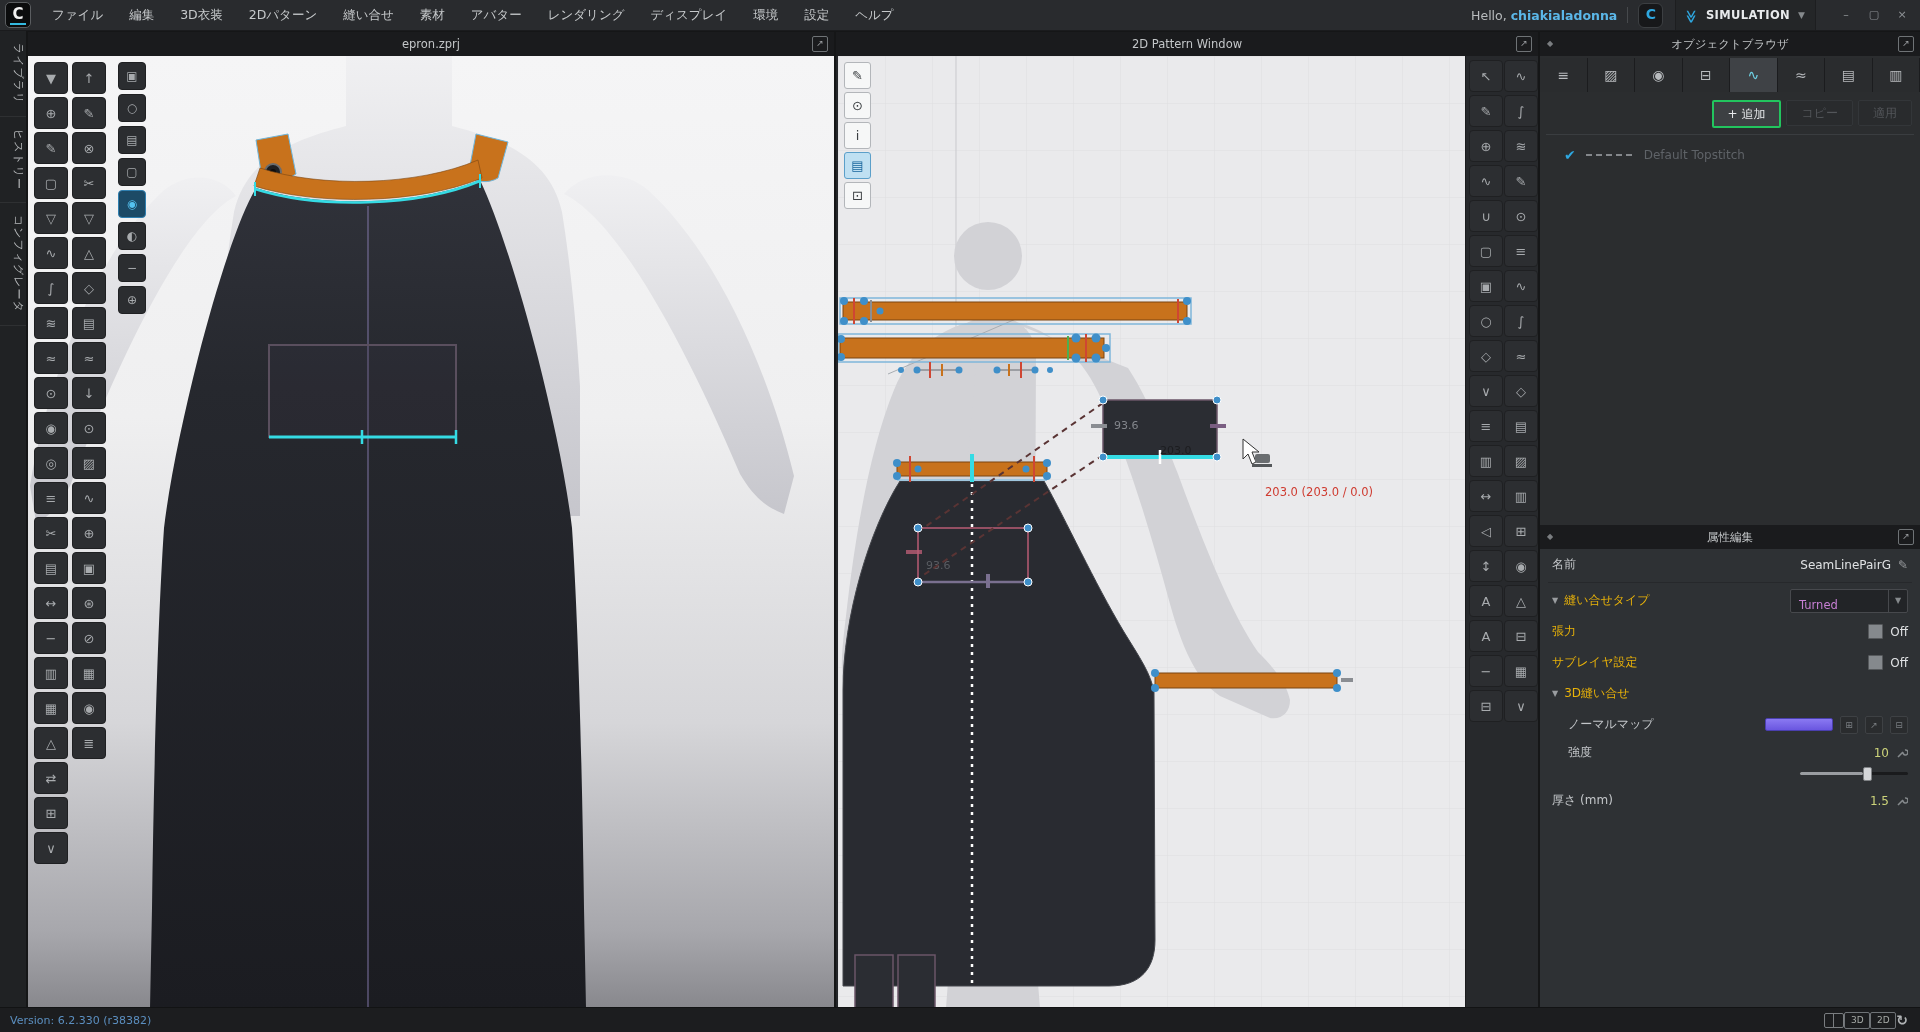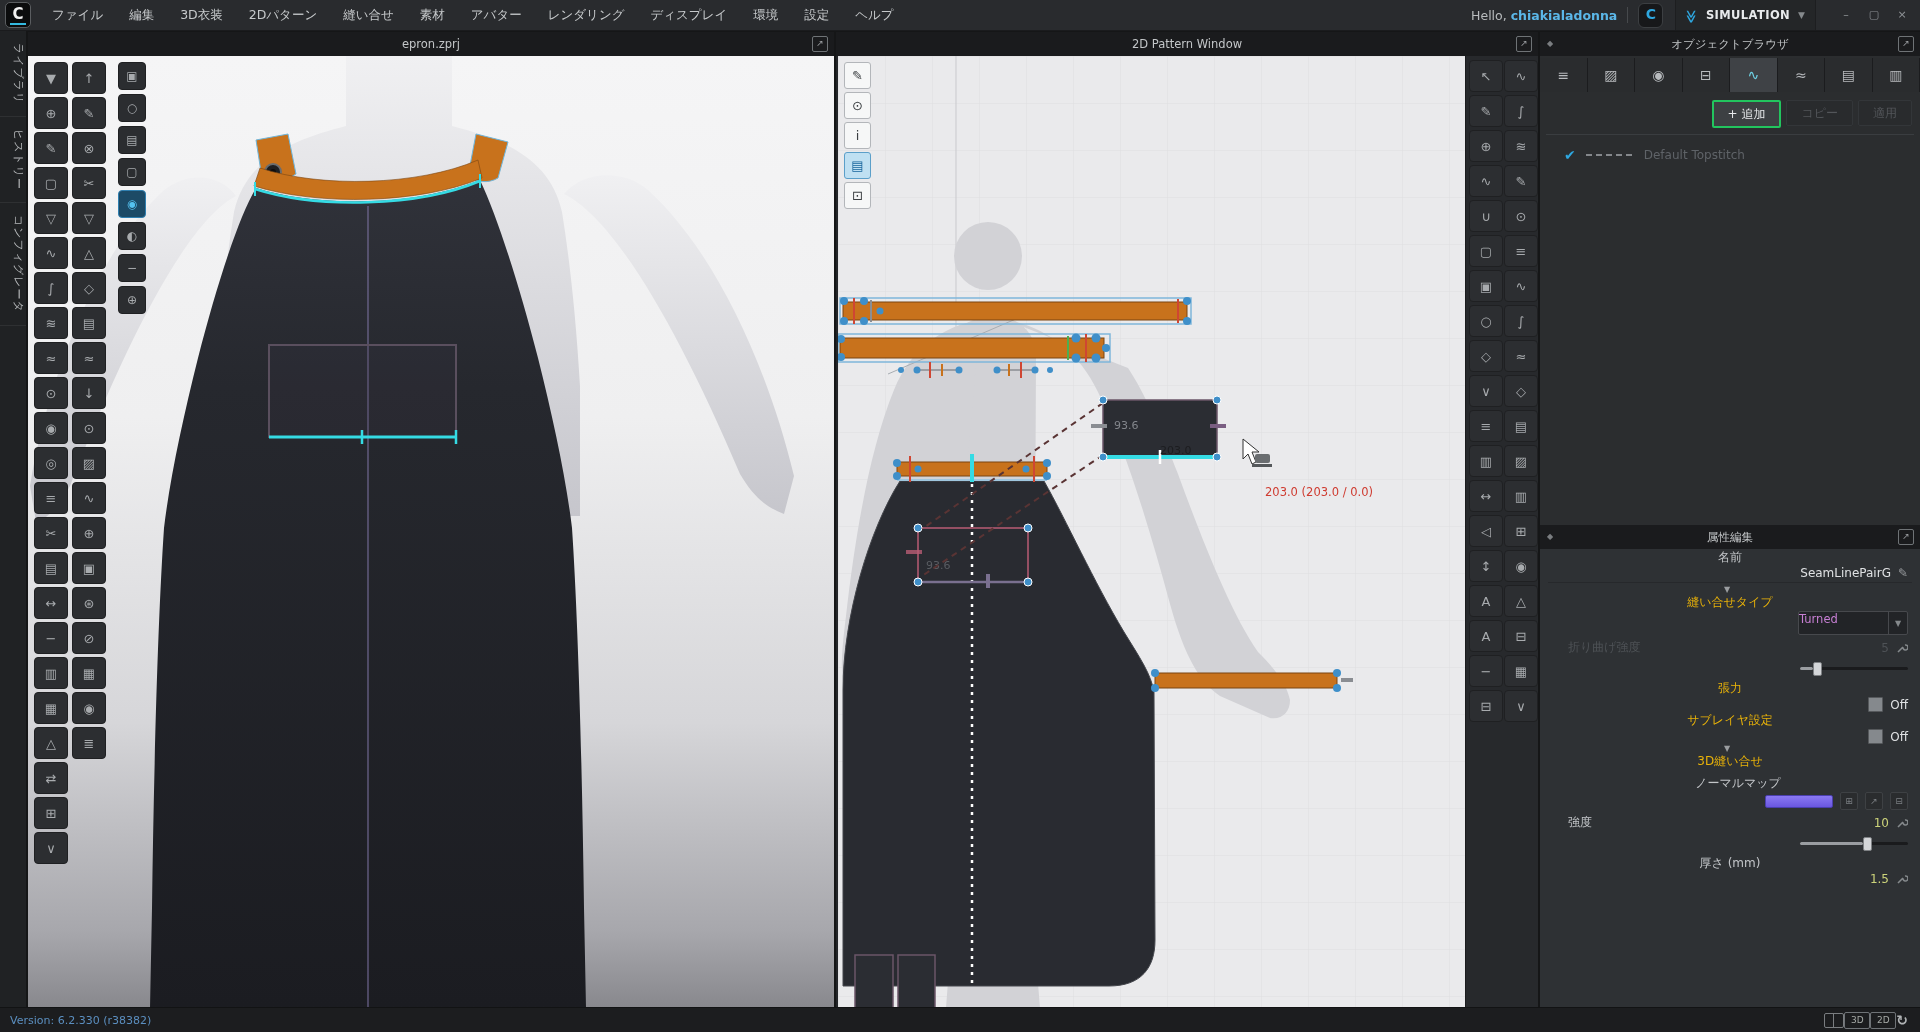--- a/index.html
+++ b/index.html
@@ -77,34 +77,34 @@
   .obbtn.disabled{background:#292b2d;border:1px solid #333639;color:#53565a;}
   .obdivider{position:absolute;left:6px;right:6px;top:102px;height:1px;background:#3a3d40;}
   .oblist{position:absolute;left:0;top:110px;right:0;}
   .obrow{display:flex;align-items:center;height:26px;padding:0 10px;}
   .obcheck{color:#2ea7e0;font-size:14px;margin:0 10px 0 14px;}
   .obdash{width:46px;border-top:2px dashed #84878b;margin-right:12px;}
   .obname{font-size:12px;color:#5f6368;}
   
   #pedit{position:absolute;left:0;top:493px;right:0;bottom:0;background:#2e3134;}
   .pbody{position:absolute;left:0;top:24px;right:0;bottom:0;background:#2e3134;overflow:hidden;}
-  .prow{display:flex;align-items:center;min-height:31px;padding:0 12px;position:relative;flex-direction:column;}
+  .prow{display:flex;align-items:center;min-height:31px;padding:0 12px;position:relative;}
   .plabel{font-size:12px;color:#eab308;}
   .plabel.plain{color:#c3c6c9;}
   .plabel.disabled{color:#4e5256;}
   .plabel.indent{margin-left:16px;}
   .pcaret{color:#9a9da0;font-size:8px;margin-right:6px;}
   .pright{margin-left:auto;display:flex;align-items:center;gap:7px;}
   .pval{font-size:12px;color:#dfe1e3;}
   .pval.disabled{color:#4e5256;}
   .pval.yellow{color:#ccd37a;}
   .pencil{color:#9a9da0;font-size:12px;}
   .hdiv{height:1px;background:#26282b;margin:2px 8px;}
   .dropdown{width:108px;height:22px;background:#222427;border:1px solid #47494d;border-radius:2px;
-            display:flex;align-items:flex-start;font-size:11.5px;color:#c77fd4;position:relative;}
+            display:flex;align-items:flex-end;font-size:11.5px;color:#c77fd4;padding-left:8px;position:relative;}
   .dropdown .dcaret{position:absolute;right:0;top:0;bottom:0;width:18px;border-left:1px solid #47494d;
             color:#85898c;font-size:8px;display:flex;align-items:center;justify-content:center;}
   .sliderrow{flex-direction:column;align-items:stretch;padding:4px 12px 6px 28px;}
   .srtop{display:flex;align-items:center;}
   .srbottom{display:flex;justify-content:flex-end;margin-top:6px;}
   .slider{position:relative;width:108px;height:12px;}
   .slider .track{position:absolute;left:0;right:0;top:5px;height:3px;background:#1a1b1d;border-radius:2px;}
   .slider .sfill{position:absolute;left:0;top:5px;height:3px;background:#9a9da1;border-radius:2px;}
   .slider .shandle{position:absolute;top:0;width:7px;height:12px;background:#d4d6d9;border:1px solid #7e8184;border-radius:2px;}
   .checkbox{width:13px;height:13px;background:#85898d;border:1px solid #56595c;border-radius:1px;}
@@ -520,38 +520,20 @@
           <span class="pcaret">▼</span>
           <span class="plabel">縫い合せタイプ</span>
           <div class="pright">
             <div class="dropdown">
               <span>Turned</span>
               <span class="dcaret">▼</span>
             </div>
           </div>
         </div>
 
-        <div class="prow sliderrow">
-          <div class="srtop">
-            <span class="plabel disabled">折り曲げ強度</span>
-            <div class="pright">
-              <span class="pval disabled">5</span>
-              <svg class="wrench" width="12" height="12" viewBox="0 0 12 12">
-                  <path d="M2 10 L7 5 M7 5 a2.5 2.5 0 1 0 2 -2" stroke="#85898c" fill="none" stroke-width="1.6"></path>
-                </svg>
-            </div>
-          </div>
-          <div class="srbottom">
-            <div class="slider">
-              <div class="track"></div>
-                <div class="sfill" style="width:12%"></div>
-                <div class="shandle" style="left:12%"></div>
-            </div>
-          </div>
-        </div>
 
 
         <div class="prow">
           <span class="plabel">張力</span>
           <div class="pright">
             <span class="checkbox"></span>
             <span class="offlabel">Off</span>
           </div>
         </div>
 

